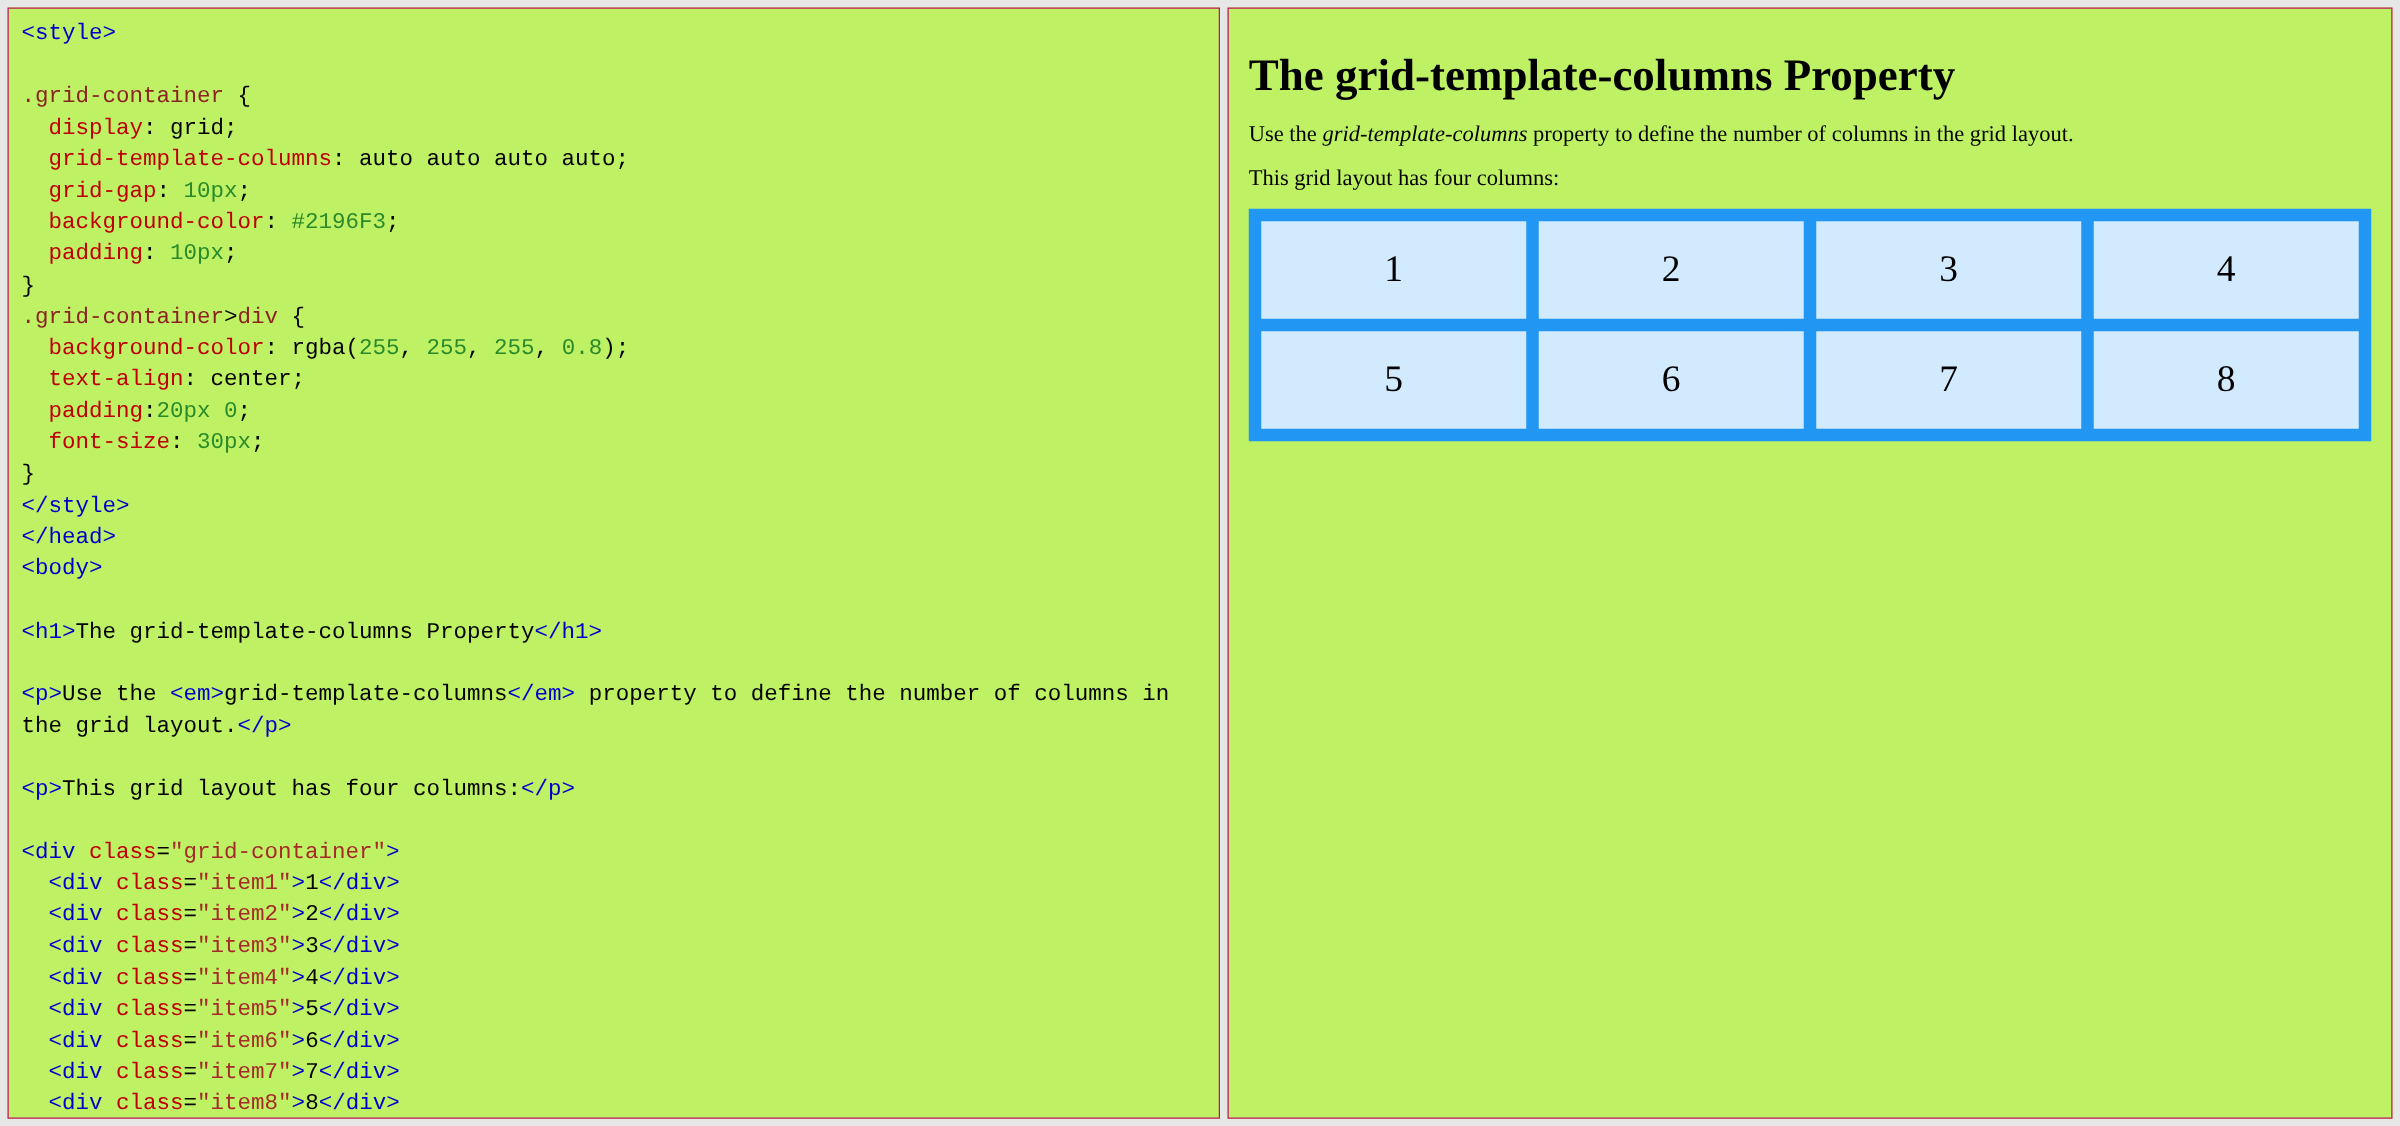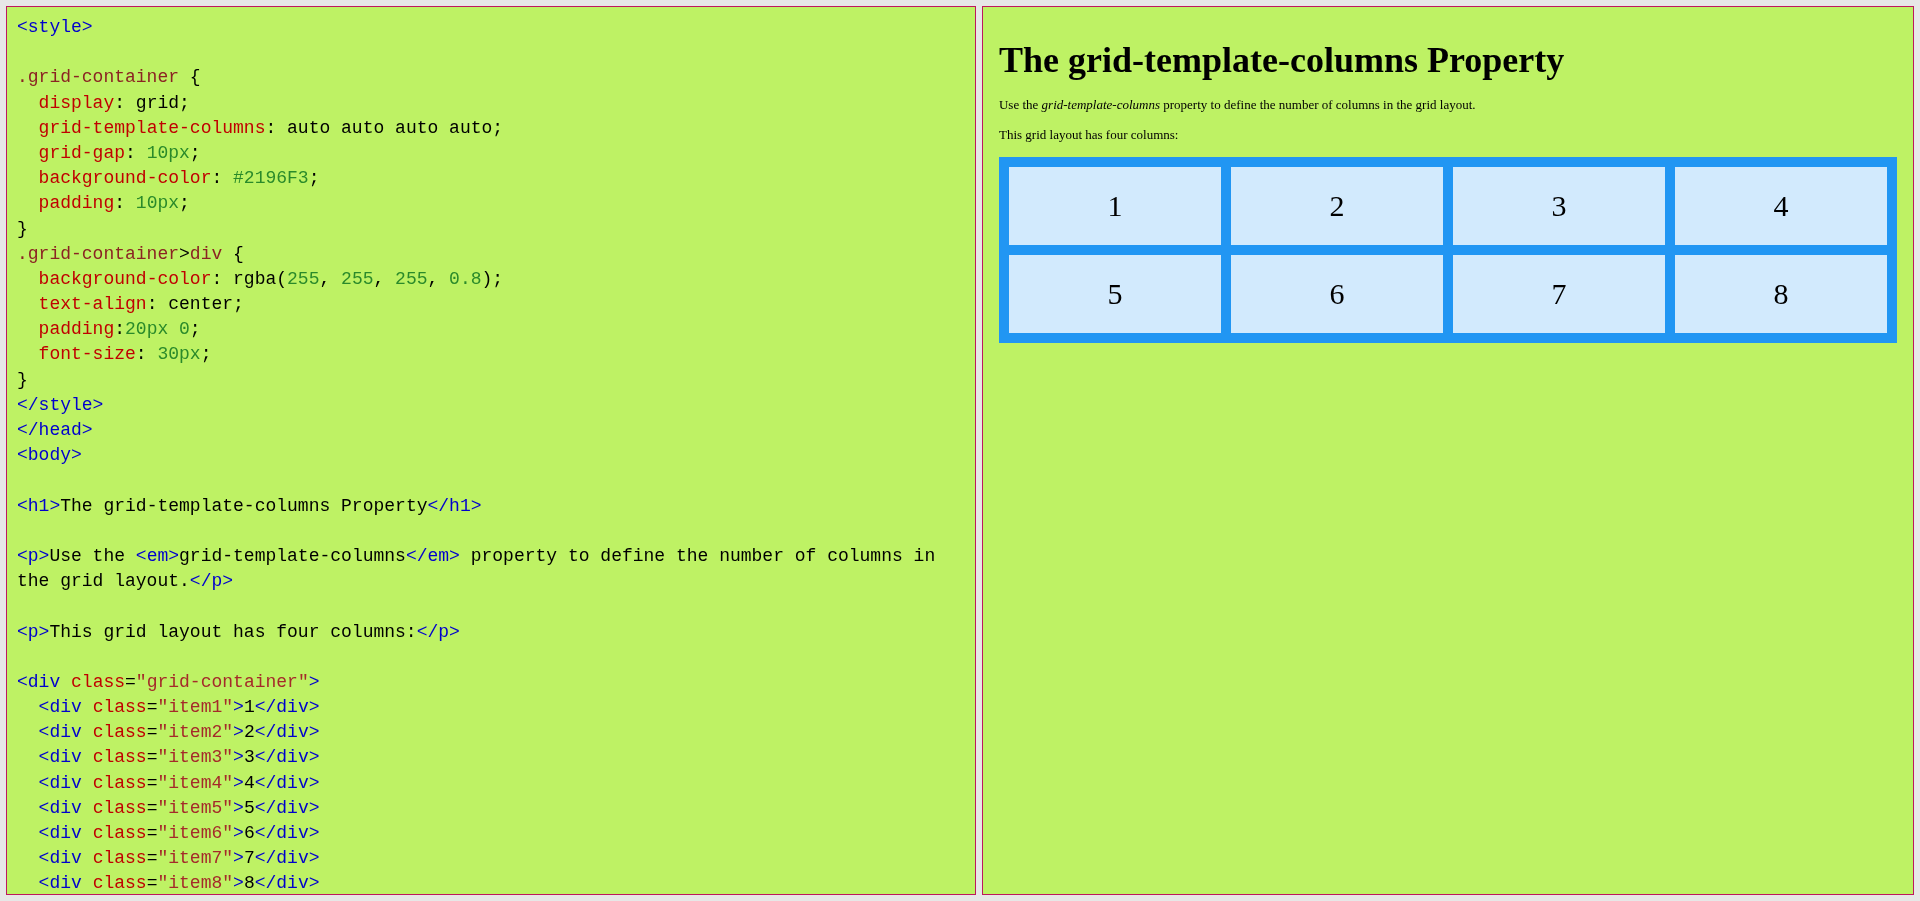--- a/index.html
+++ b/index.html
@@ -57,21 +57,21 @@
     padding: 12px 16px;
     font-family: "Times New Roman", Times, serif;
     color: #000;
   }
   .preview-body h1 {
     font-size: 36px;
     font-weight: bold;
     margin: 20px 0 16px 0;
   }
   .preview-body p {
-    font-size: 13px;
+    font-size: 18px;
     margin: 14px 0;
   }
   .preview-body em { font-style: italic; }
 
   .grid-demo {
     display: grid;
     grid-template-columns: auto auto auto auto;
     gap: 10px;
     background-color: #2196F3;
     padding: 10px;

